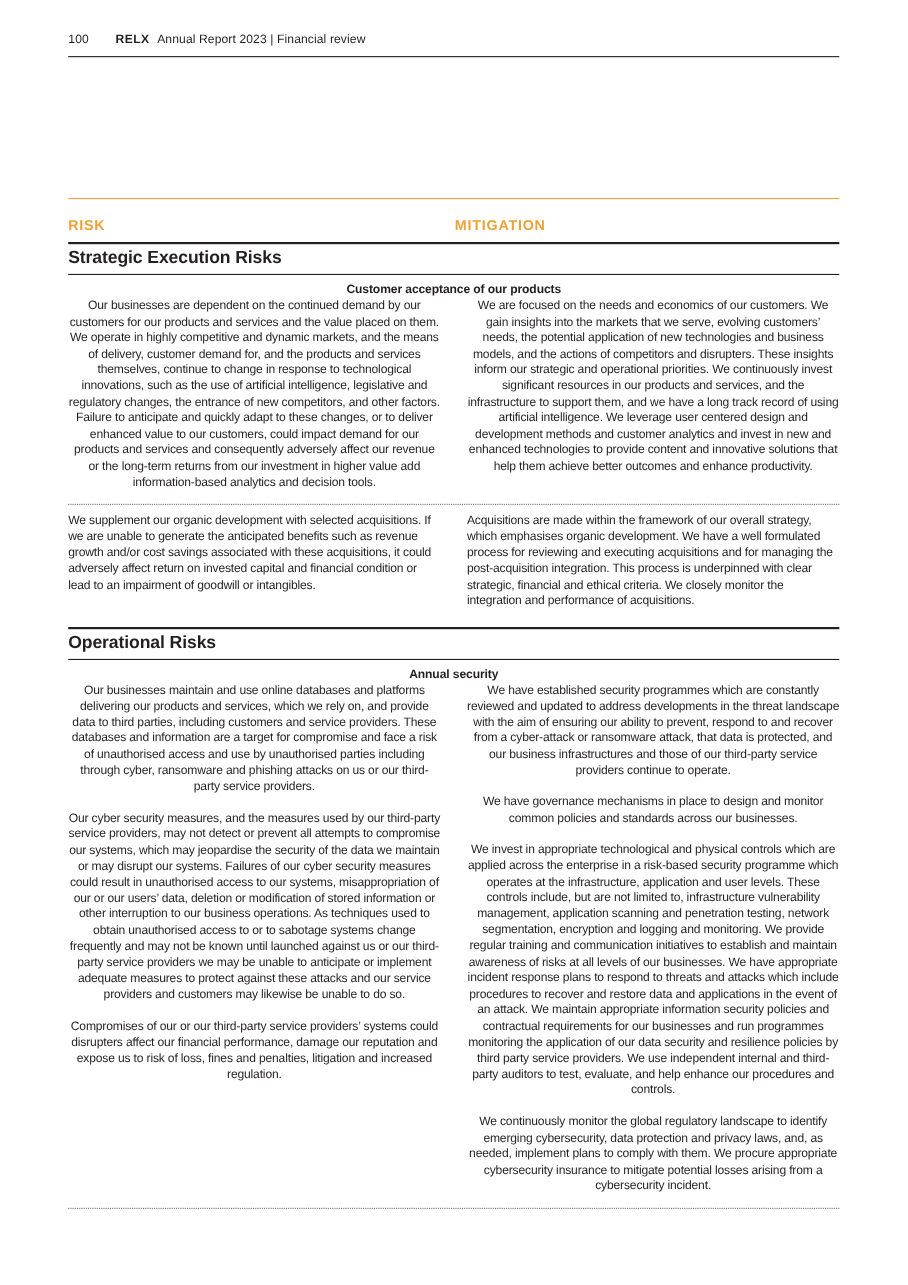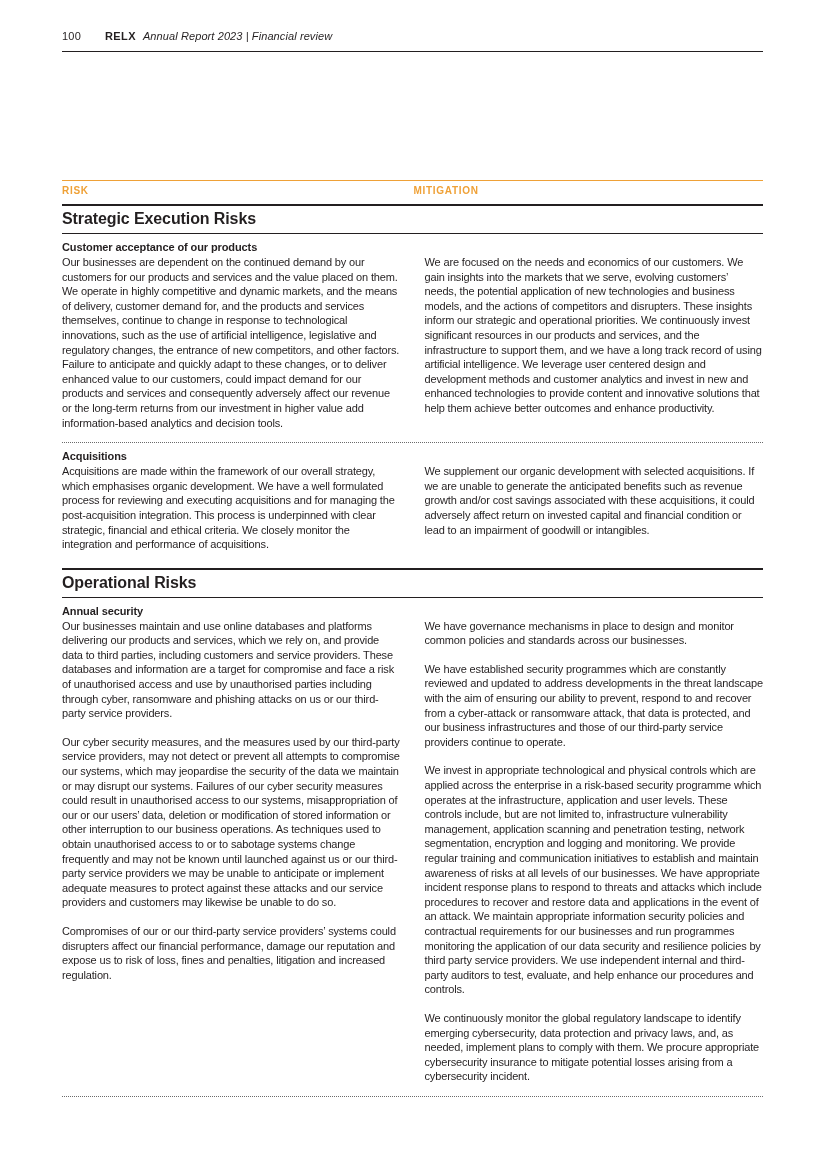--- a/index.html
+++ b/index.html
@@ -13,42 +13,42 @@
   .page { padding: 0 62px; }
 
   .page-header {
     display: flex; align-items: baseline;
     padding: 30px 0 9px;
     border-bottom: 1px solid var(--rule, #231F20);
     font-size: 11px;
   }
   .page-header .page-num { margin-right: 24px; letter-spacing: 0.2px; }
   .page-header .brand { font-weight: bold; letter-spacing: 0.4px; margin-right: 7px; }
-  .page-header .doc-title { letter-spacing: 0.1px; font-style: italic; }
+  .page-header .doc-title { letter-spacing: 0.1px; }
 
   .col-head {
     margin-top: 128px;
     border-top: 1px solid var(--accent, #EFA137);
-    padding-top: 4px;
+    padding-top: 16px;
     display: grid; grid-template-columns: 1fr 1fr; column-gap: 2px;
     color: var(--accent, #EFA137);
-    font-size: 10px; font-weight: bold; letter-spacing: 0.7px;
+    font-size: 13px; font-weight: bold; letter-spacing: 0.7px;
   }
 
   h2.section {
     margin: 8px 0 0;
     border-top: 2px solid var(--rule, #231F20);
     border-bottom: 1px solid var(--rule, #231F20);
     padding: 4px 0 5px;
     font-size: 16px; font-weight: bold; letter-spacing: -0.1px;
   }
   h2.section.spaced { margin-top: 4px; }
 
   section.row { padding: 7px 0 12px; }
-  section.row.dotted { border-bottom: 1px dotted var(--dotted, #6b6b6b); }
+  section.row.dotted { border-bottom: 1px dotted var(--dotted, #6b6b6b); text-align: center; }
 
   h3.row-title { margin: 0 0 2px; font-size: 11px; font-weight: bold; letter-spacing: -0.1px; }
 
   .cols { display: grid; grid-template-columns: 1fr 1fr; column-gap: 24px; }
   .col p {
     margin: 0 0 14px;
     font-size: 11px; line-height: 14.6px; letter-spacing: -0.15px;
   }
   .col p:last-child { margin-bottom: 0; }
 </style>
@@ -78,44 +78,43 @@
         <div class="col">
           <p>Our businesses are dependent on the continued demand by our customers for our products and services and the value placed on them. We operate in highly competitive and dynamic markets, and the means of delivery, customer demand for, and the products and services themselves, continue to change in response to technological innovations, such as the use of artificial intelligence, legislative and regulatory changes, the entrance of new competitors, and other factors. Failure to anticipate and quickly adapt to these changes, or to deliver enhanced value to our customers, could impact demand for our products and services and consequently adversely affect our revenue or the long-term returns from our investment in higher value add information-based analytics and decision tools.</p>
         </div>
         <div class="col">
           <p>We are focused on the needs and economics of our customers. We gain insights into the markets that we serve, evolving customers’ needs, the potential application of new technologies and business models, and the actions of competitors and disrupters. These insights inform our strategic and operational priorities. We continuously invest significant resources in our products and services, and the infrastructure to support them, and we have a long track record of using artificial intelligence. We leverage user centered design and development methods and customer analytics and invest in new and enhanced technologies to provide content and innovative solutions that help them achieve better outcomes and enhance productivity.</p>
         </div>
       </div>
     </section>
 
     <section class="row">
-      <h3 class="row-title">Acquisitions</h3>
       <div class="cols">
         <div class="col">
-          <p>Acquisitions are made within the framework of our overall strategy, which emphasises organic development. We have a well formulated process for reviewing and executing acquisitions and for managing the post-acquisition integration. This process is underpinned with clear strategic, financial and ethical criteria. We closely monitor the integration and performance of acquisitions.</p>
+          <p>We supplement our organic development with selected acquisitions. If we are unable to generate the anticipated benefits such as revenue growth and/or cost savings associated with these acquisitions, it could adversely affect return on invested capital and financial condition or lead to an impairment of goodwill or intangibles.</p>
         </div>
         <div class="col">
-          <p>We supplement our organic development with selected acquisitions. If we are unable to generate the anticipated benefits such as revenue growth and/or cost savings associated with these acquisitions, it could adversely affect return on invested capital and financial condition or lead to an impairment of goodwill or intangibles.</p>
+          <p>Acquisitions are made within the framework of our overall strategy, which emphasises organic development. We have a well formulated process for reviewing and executing acquisitions and for managing the post-acquisition integration. This process is underpinned with clear strategic, financial and ethical criteria. We closely monitor the integration and performance of acquisitions.</p>
         </div>
       </div>
     </section>
 
     <h2 class="section spaced">Operational Risks</h2>
 
     <section class="row dotted">
       <h3 class="row-title">Annual security</h3>
       <div class="cols">
         <div class="col">
           <p>Our businesses maintain and use online databases and platforms delivering our products and services, which we rely on, and provide data to third parties, including customers and service providers. These databases and information are a target for compromise and face a risk of unauthorised access and use by unauthorised parties including through cyber, ransomware and phishing attacks on us or our third-party service providers.</p>
           <p>Our cyber security measures, and the measures used by our third-party service providers, may not detect or prevent all attempts to compromise our systems, which may jeopardise the security of the data we maintain or may disrupt our systems. Failures of our cyber security measures could result in unauthorised access to our systems, misappropriation of our or our users’ data, deletion or modification of stored information or other interruption to our business operations. As techniques used to obtain unauthorised access to or to sabotage systems change frequently and may not be known until launched against us or our third-party service providers we may be unable to anticipate or implement adequate measures to protect against these attacks and our service providers and customers may likewise be unable to do so.</p>
           <p>Compromises of our or our third-party service providers’ systems could disrupters affect our financial performance, damage our reputation and expose us to risk of loss, fines and penalties, litigation and increased regulation.</p>
         </div>
         <div class="col">
+          <p>We have established security programmes which are constantly reviewed and updated to address developments in the threat landscape with the aim of ensuring our ability to prevent, respond to and recover from a cyber-attack or ransomware attack, that data is protected, and our business infrastructures and those of our third-party service providers continue to operate.</p>
           <p>We have governance mechanisms in place to design and monitor common policies and standards across our businesses.</p>
-          <p>We have established security programmes which are constantly reviewed and updated to address developments in the threat landscape with the aim of ensuring our ability to prevent, respond to and recover from a cyber-attack or ransomware attack, that data is protected, and our business infrastructures and those of our third-party service providers continue to operate.</p>
           <p>We invest in appropriate technological and physical controls which are applied across the enterprise in a risk-based security programme which operates at the infrastructure, application and user levels. These controls include, but are not limited to, infrastructure vulnerability management, application scanning and penetration testing, network segmentation, encryption and logging and monitoring. We provide regular training and communication initiatives to establish and maintain awareness of risks at all levels of our businesses. We have appropriate incident response plans to respond to threats and attacks which include procedures to recover and restore data and applications in the event of an attack. We maintain appropriate information security policies and contractual requirements for our businesses and run programmes monitoring the application of our data security and resilience policies by third party service providers. We use independent internal and third-party auditors to test, evaluate, and help enhance our procedures and controls.</p>
           <p>We continuously monitor the global regulatory landscape to identify emerging cybersecurity, data protection and privacy laws, and, as needed, implement plans to comply with them. We procure appropriate cybersecurity insurance to mitigate potential losses arising from a cybersecurity incident.</p>
         </div>
       </div>
     </section>
 
   </main>
 </div>
 
 </body></html>

